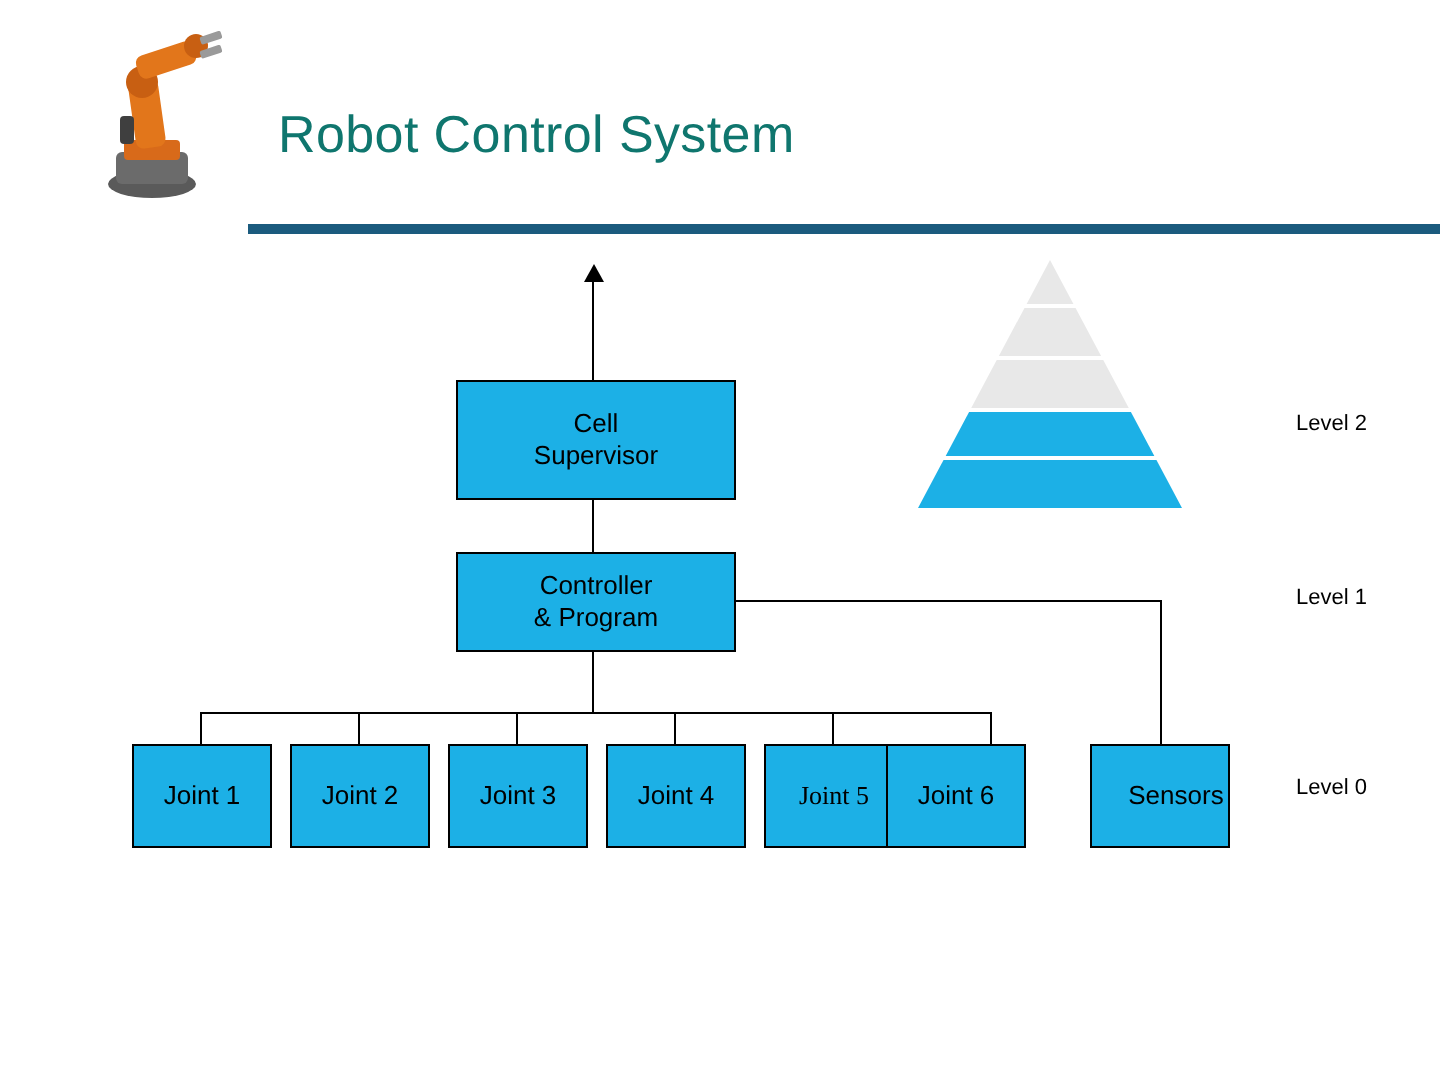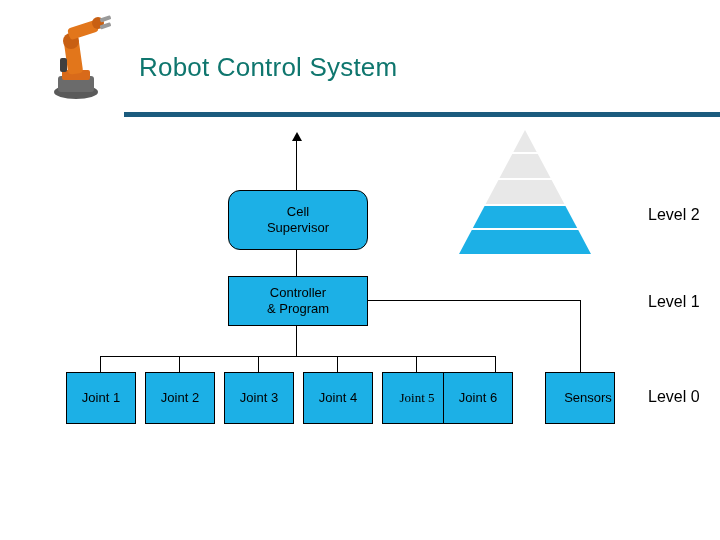--- a/index.html
+++ b/index.html
@@ -52,21 +52,21 @@
     text-align: center;
     display: flex;
     align-items: center;
     justify-content: center;
     line-height: 1.25;
     z-index: 3;
   }
   .node .lbl { display: block; }
 
   #node-cell-supervisor {
-    left: 228px; top: 190px; width: 140px; height: 60px; border-radius: 12px;
+    left: 228px; top: 190px; width: 140px; height: 60px;
   }
   #node-controller {
     left: 228px; top: 276px; width: 140px; height: 50px;
   }
   .leaf {
     top: 372px;
     width: 70px;
     height: 52px;
   }
 
@@ -97,21 +97,21 @@
     position: absolute;
     left: 455px;
     top: 128px;
     width: 140px;
     height: 130px;
   }
 
   
   .level-label {
     position: absolute;
-    font-size: 16px;
+    font-size: 11px;
     color: #000000;
     white-space: nowrap;
   }
   #level-2-label { left: 648px; top: 206px; }
   #level-1-label { left: 648px; top: 293px; }
   #level-0-label { left: 648px; top: 388px; }
 </style>
 </head>
 <body>
 

